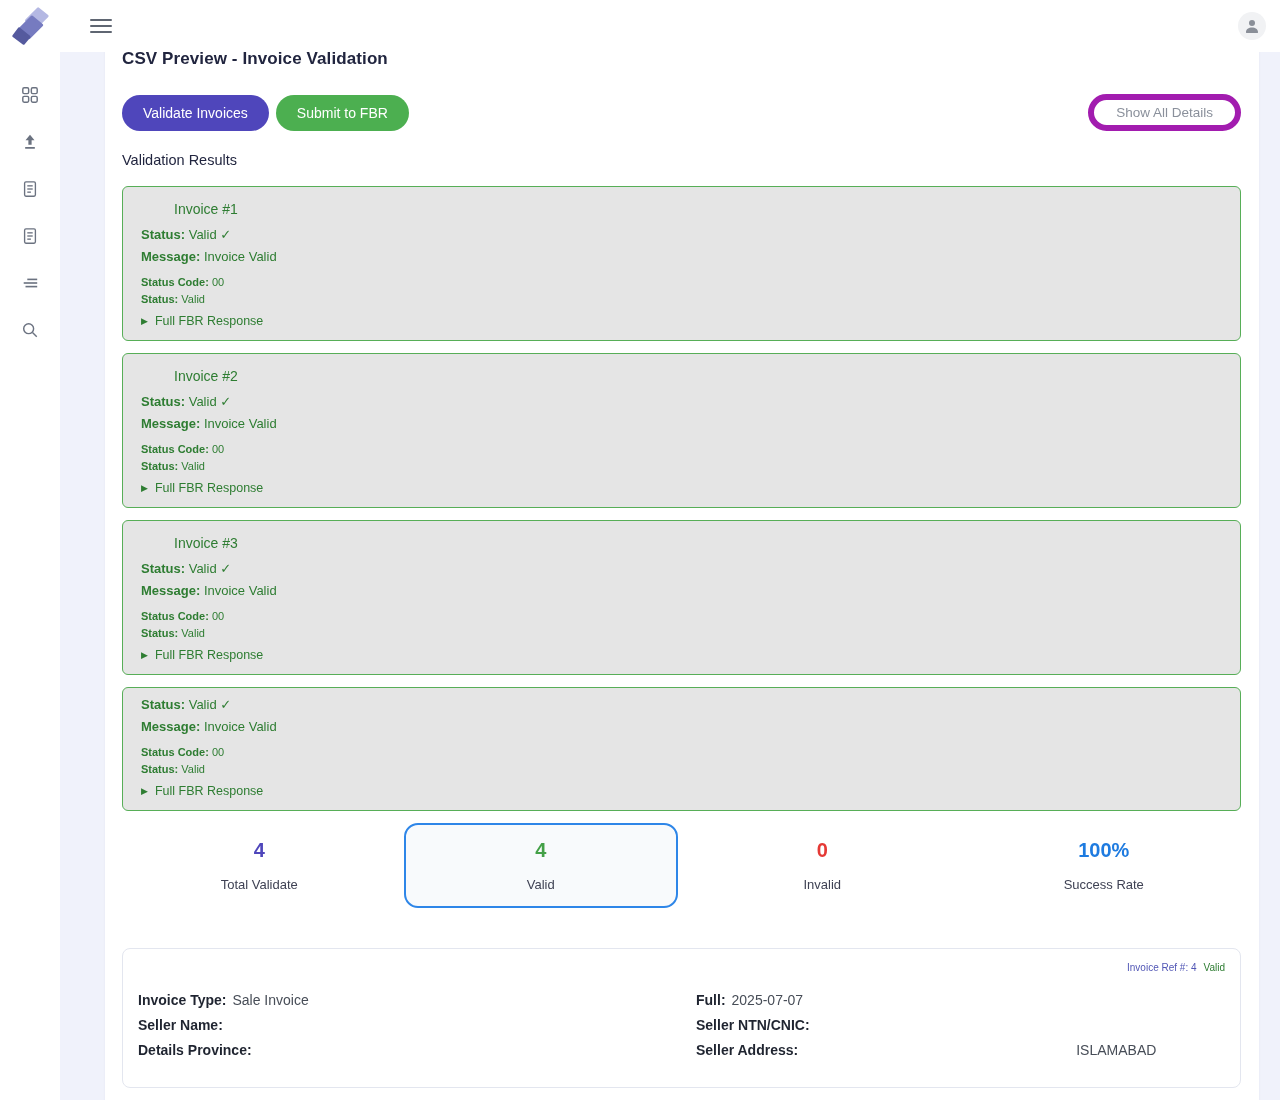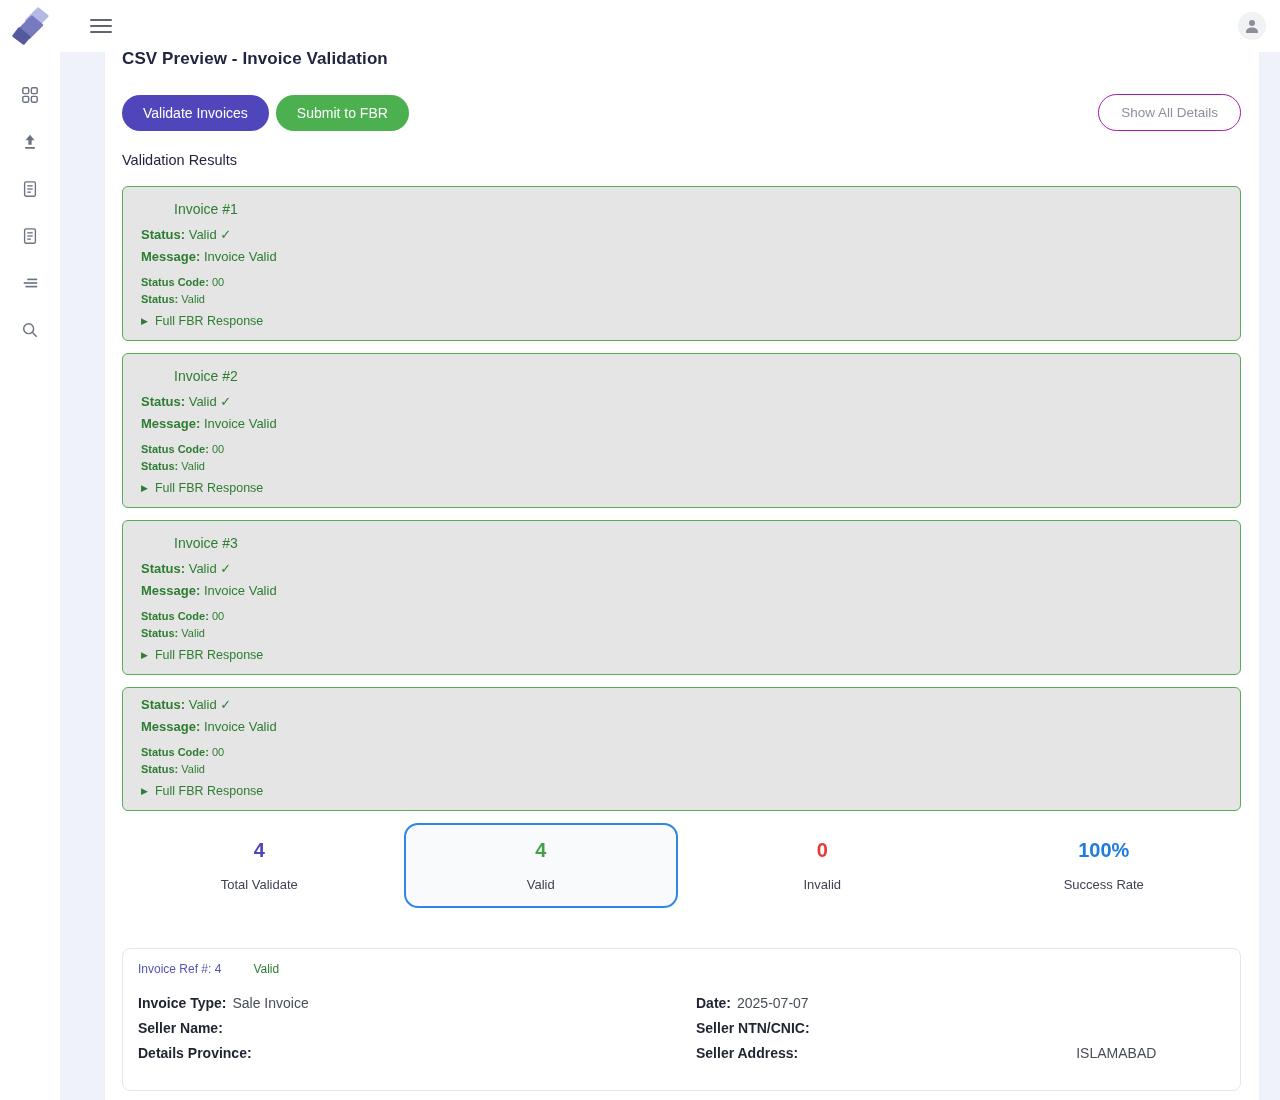--- a/index.html
+++ b/index.html
@@ -38,21 +38,21 @@
   .page-title { font-size: 17px; font-weight: 700; color: #21253f; letter-spacing: 0.1px; }
   .actions-row { display: flex; align-items: center; margin-top: 25px; }
   .btn {
     height: 36px; border: none; border-radius: 18px; font-size: 14px;
     font-family: "Liberation Sans", sans-serif; cursor: pointer; padding: 0 21px; color: #fff;
   }
   .btn-validate { background: #4f46bb; }
   .btn-submit { background: #4caf50; margin-left: 7px; }
   .btn-showall {
     margin-left: auto; background: #ffffff; color: #8a909b;
-    border: 1px solid #a21caf; height: 37px; border-radius: 19px; font-size: 13.5px; padding: 0 22px;
+    border: 6px solid #a21caf; height: 37px; border-radius: 19px; font-size: 13.5px; padding: 0 22px;
   }
   .section-title { margin-top: 21px; font-size: 14.5px; font-weight: 500; color: #21253f; }
   
   .inv-list { margin-top: 18px; }
   .inv-card {
     background: #e5e5e5; border: 1px solid #57ae57; border-radius: 6px;
     padding: 9px 18px 12px; margin-bottom: 12px; color: #2e7d32;
   }
   .inv-title { font-size: 14px; font-weight: 500; margin: 5px 0 10px 33px; }
   .inv-line { font-size: 13px; margin-bottom: 7px; }
@@ -74,21 +74,21 @@
   .stat-num.c-purple { color: #4f46bb; }
   .stat-num.c-green { color: #43a047; }
   .stat-num.c-red { color: #e53935; }
   .stat-num.c-blue { color: #1e7be0; }
   .stat-label { font-size: 13px; color: #3f4254; }
   
   .detail-card {
     margin-top: 40px; border: 1px solid #e3e6ef; border-radius: 8px;
     background: #ffffff; padding: 13px 15px 20px;
   }
-  .detail-head { display: flex; align-items: center; gap: 32px; font-size: 12px; }
+  .detail-head { display: flex; align-items: center; gap: 7px; font-size: 10px; justify-content: flex-end; }
   .detail-ref { color: #5156b5; font-weight: 500; }
   .detail-badge { color: #2e7d32; font-weight: 500; }
   .detail-grid { display: grid; grid-template-columns: 558px 1fr; margin-top: 19px; }
   .field-row { font-size: 14px; color: #474d57; height: 25px; display: flex; align-items: baseline; }
   .field-row b { font-weight: 700; color: #1f2430; margin-right: 6px; }
   .val-islamabad { margin-left: 272px; }
 </style>
 </head>
 <body>
 
@@ -258,21 +258,21 @@
               <span></span>
             </div>
           <div class="field-row">
               <b>Details Province:</b>
               <span></span>
             </div>
 
         </div>
         <div>
           <div class="field-row">
-              <b>Date:</b>
+              <b>Full:</b>
               <span>2025-07-07</span>
             </div>
           <div class="field-row">
               <b>Seller NTN/CNIC:</b>
               <span></span>
             </div>
           <div class="field-row">
               <b>Seller Address:</b>
               <span class="val-islamabad">ISLAMABAD</span>
             </div>

